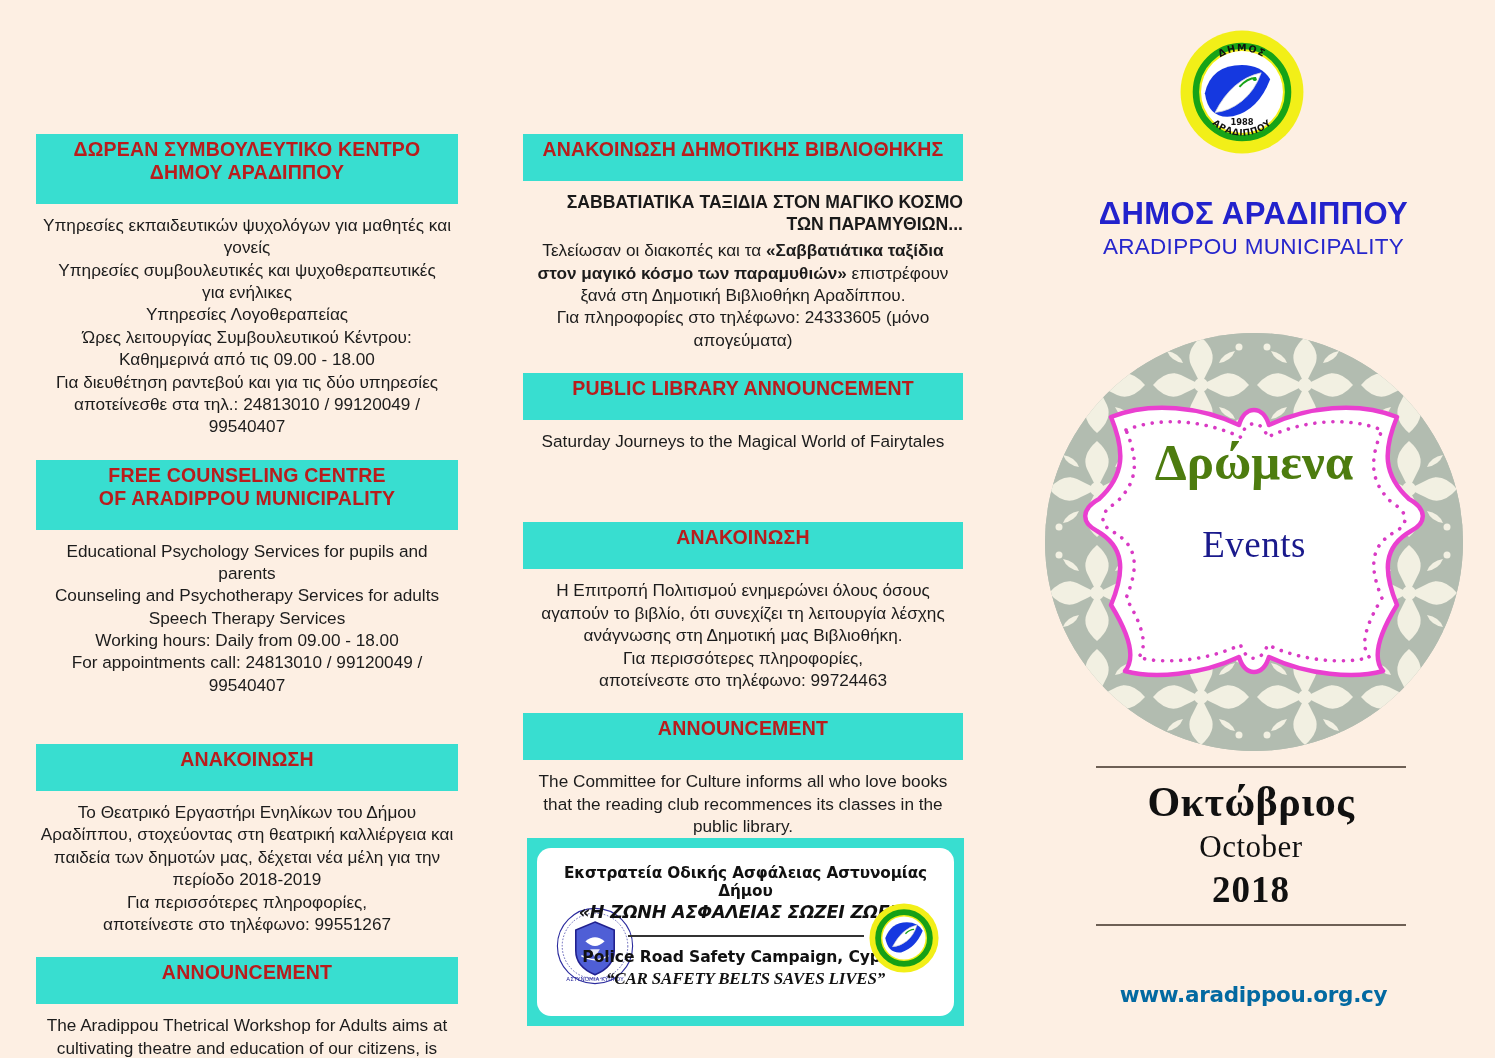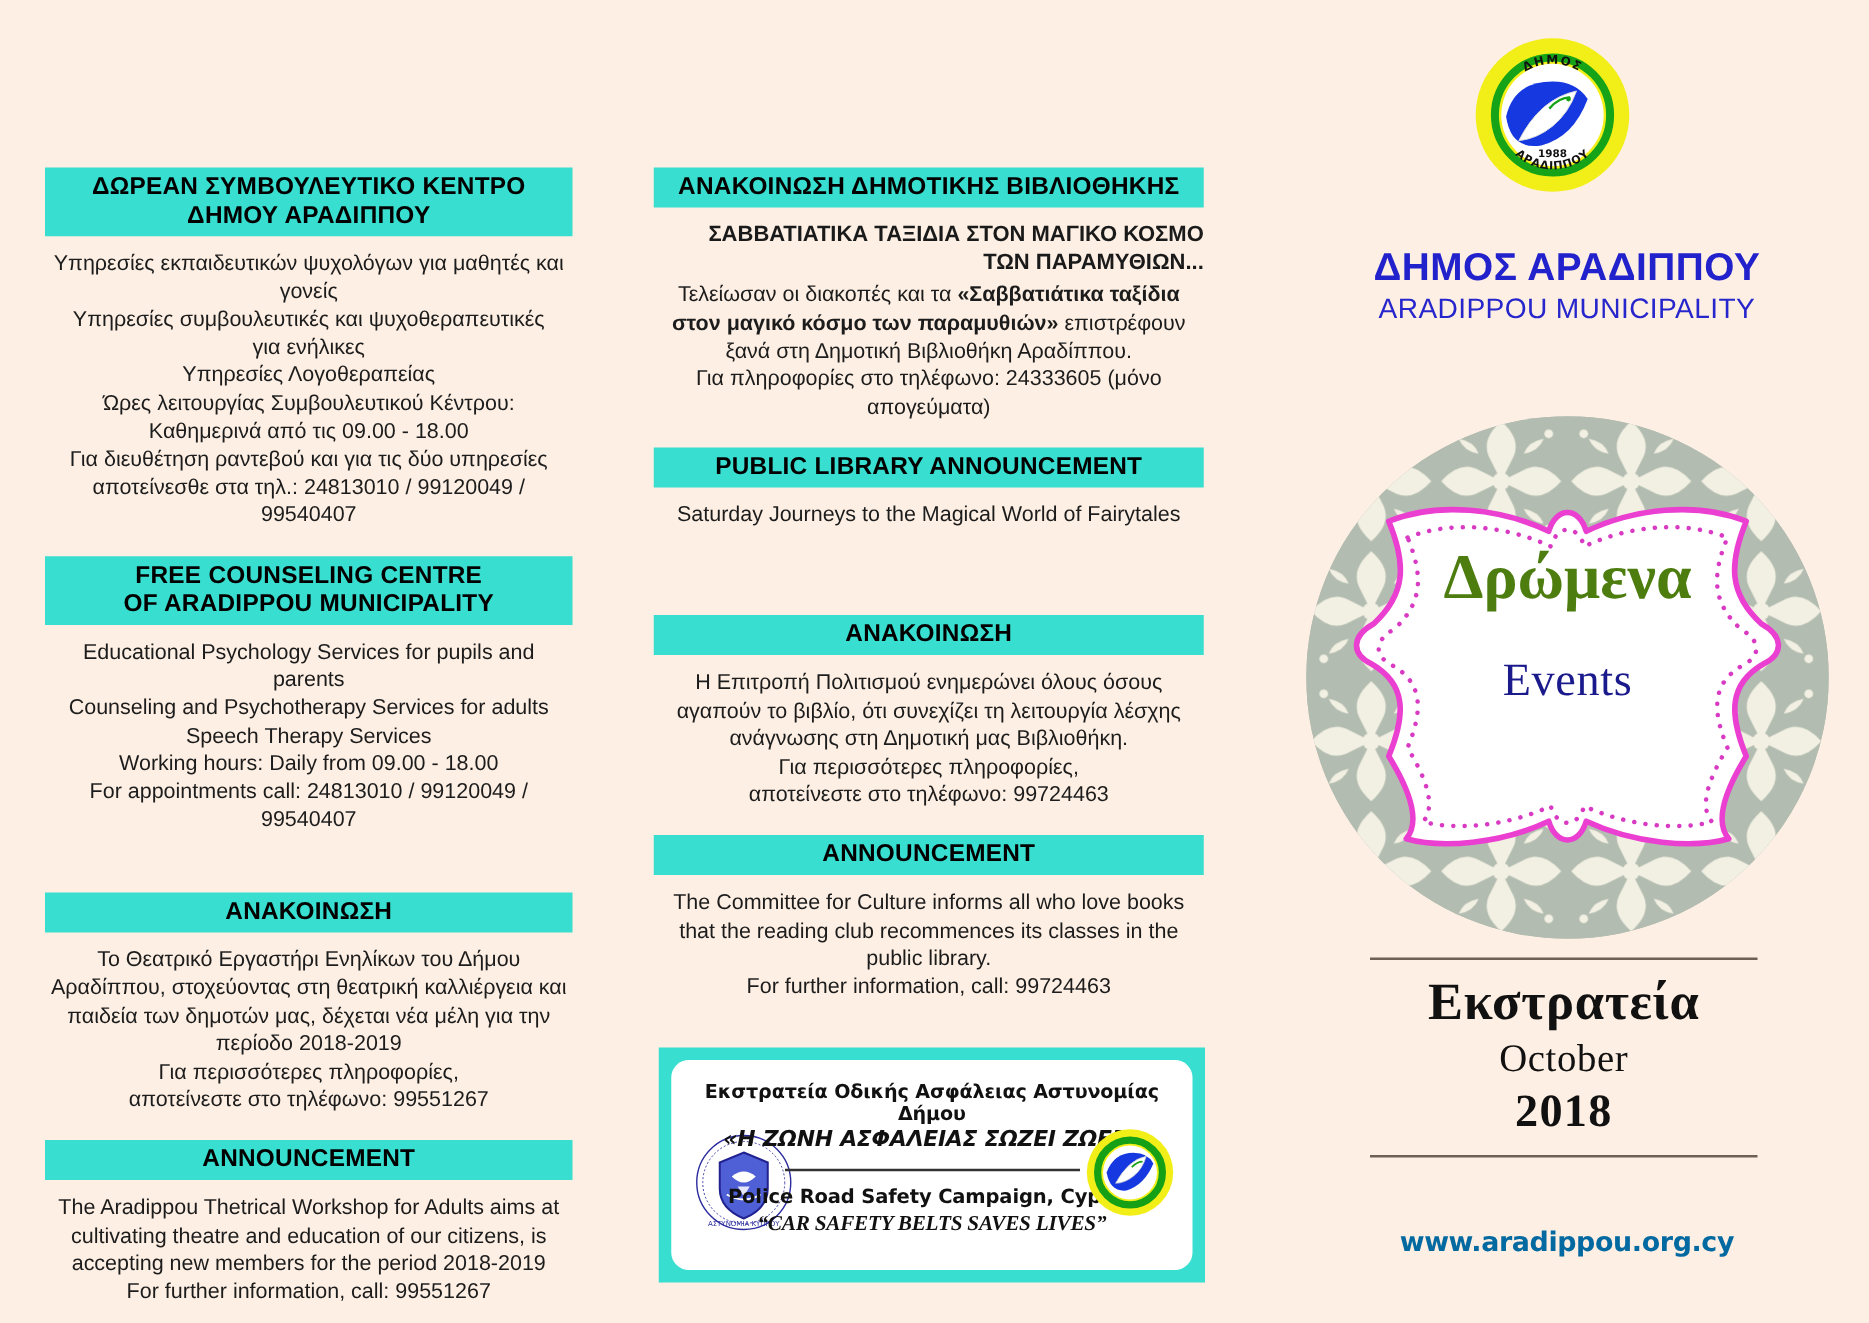--- a/index.html
+++ b/index.html
@@ -18,26 +18,26 @@
     color: #1a1a1a;
   }
 
   
   .col {
     position: absolute;
     box-sizing: border-box;
   }
   .bar {
     background: #38ded0;
-    color: #000000;
+    color: #b91c1c;
     font-weight: bold;
     text-align: center;
     line-height: 1.18;
     letter-spacing: 0.2px;
-    padding: 4px 6px 5px 6px;
+    padding: 4px 6px 20px 6px;
     box-sizing: border-box;
   }
   .body-text {
     text-align: center;
     line-height: 1.30;
     color: #1c1c1c;
   }
   .body-text .b { font-weight: bold; }
   .gap-sm { height: 10px; }
   .gap-md { height: 22px; }
@@ -457,21 +457,21 @@
       </svg>
 
       <div id="events-label">
         <div id="events-title-gr">Δρώμενα</div>
         <div id="events-title-en">Events</div>
       </div>
     </div>
 
     <div id="date-block">
       <div class="date-rule"></div>
-      <div id="month-gr">Εκστρατεία</div>
+      <div id="month-gr">Οκτώβριος</div>
       <div id="month-en">October</div>
       <div id="year">2018</div>
       <div class="date-rule"></div>
     </div>
 
     <div id="website-url">www.aradippou.org.cy</div>
   </div>
 
 </div>
 

